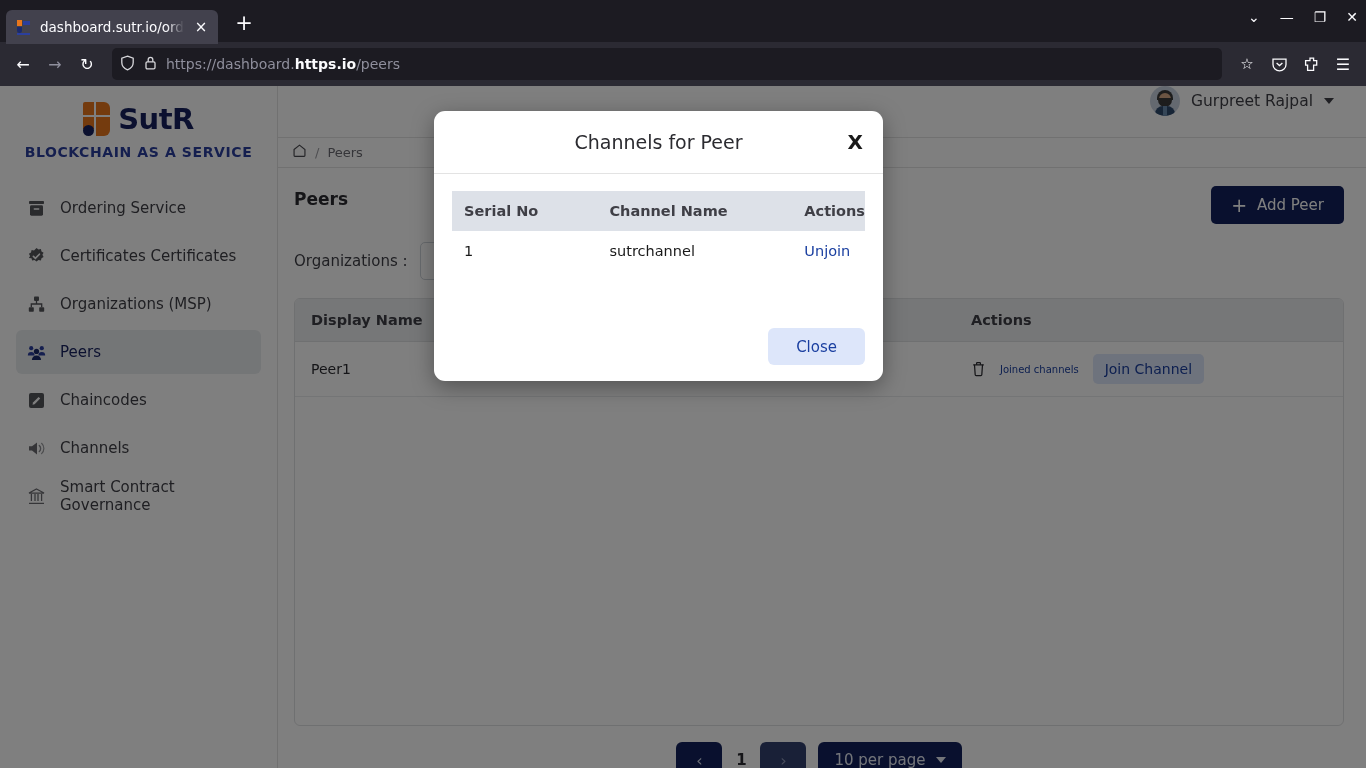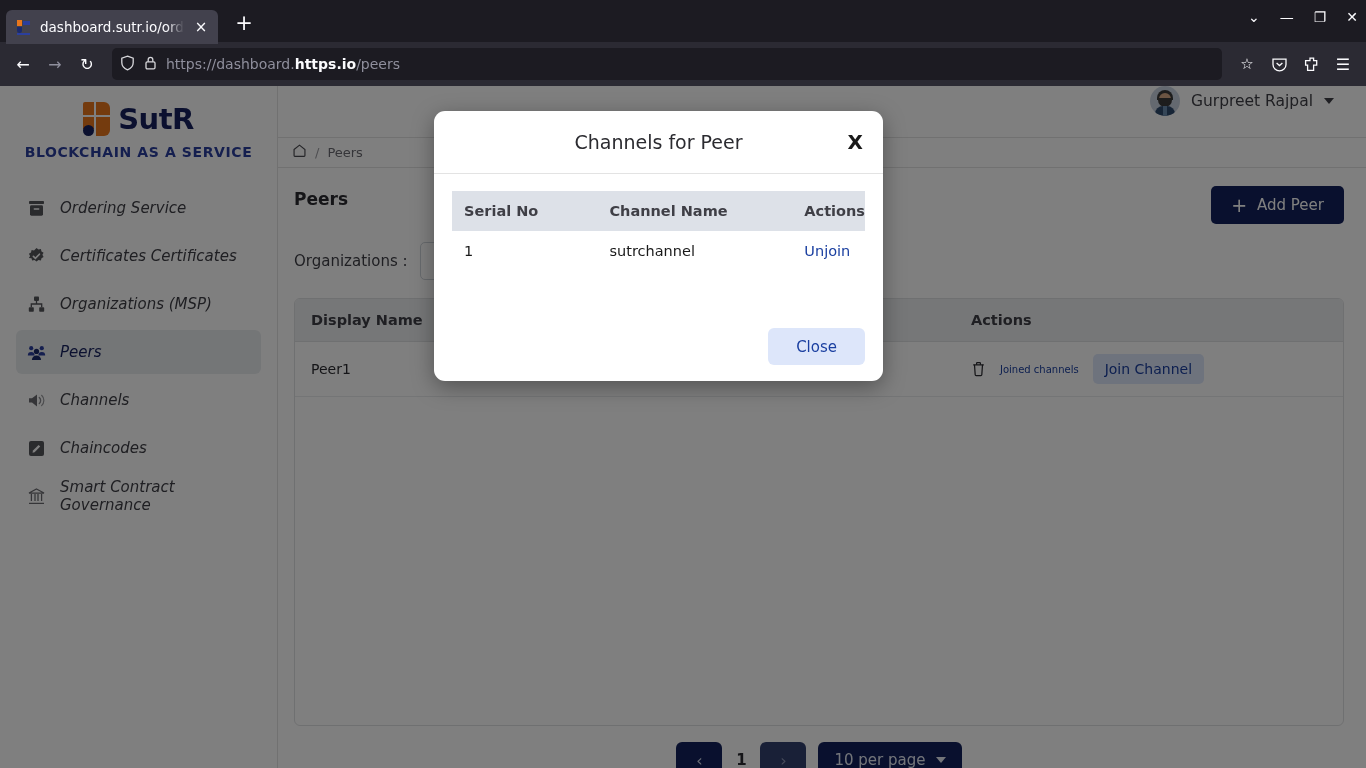--- a/index.html
+++ b/index.html
@@ -93,21 +93,21 @@
   .lm2 { left: 13px; top: 0; width: 14px; height: 13px; background: #e8761c; border-radius: 0 6px 0 0; }
   .lm3 { left: 0; top: 15px; width: 11px; height: 12px; background: #e8761c; }
   .lm4 { left: 13px; top: 15px; width: 14px; height: 19px; background: #e8761c; border-radius: 0 0 6px 0; }
   .lm5 { left: 0; top: 23px; width: 11px; height: 11px; background: #16215e; border-radius: 50%; }
   .logo-text { font-size: 29px; font-weight: 700; color: #16215e; letter-spacing: -0.5px; line-height: 1; }
   .logo-sub {
     font-size: 14px; font-weight: 700; color: #2b3f9e;
     letter-spacing: 0.6px; margin-top: 4px;
   }
 
-  .nav { margin-top: 18px; padding: 0 16px; font-style: italic; }
+  .nav { margin-top: 18px; padding: 0 16px; }
   .nav-item {
     display: flex; align-items: center; gap: 14px;
     height: 44px; padding: 0 10px; border-radius: 6px;
     margin-bottom: 4px; cursor: pointer;
   }
   .nav-item.active { background: #e9ecef; }
   .nav-label { font-size: 15px; color: #3f3f46; }
   .nav-item.active .nav-label { color: #16215e; font-weight: 400; }
   .nav-ico { width: 20px; height: 20px; flex: 0 0 20px; display:flex; align-items:center; justify-content:center; }
   .nav-ico svg { display: block; }
@@ -363,36 +363,36 @@
                 <circle cx="9.5" cy="8.4" r="2.6" fill="#1b2a6b"></circle>
                 <path d="M4.9 17 a4.6 4.6 0 0 1 9.2 0 Z" fill="#1b2a6b"></path>
               </svg>
           </span>
           <span class="nav-label">Peers</span>
         </div>
 
         <div class="nav-item">
           <span class="nav-ico">
             <svg width="19" height="19" viewBox="0 0 19 19">
+                <rect x="2" y="2" width="15" height="15" rx="2" fill="#55565b"></rect>
+                <path d="M6 11.6 L11.6 6 l1.6 1.6 L7.6 13.2 l-2.1 .5 Z" fill="#fff"></path>
+              </svg>
+          </span>
+          <span class="nav-label">Chaincodes</span>
+        </div>
+
+        <div class="nav-item">
+          <span class="nav-ico">
+            <svg width="19" height="19" viewBox="0 0 19 19">
                 <path d="M2 7.3 h3 L10 3.4 v12 L5 11.6 H2 Z" fill="#6a6b70"></path>
                 <path d="M12.3 6.4 a4.2 4.2 0 0 1 0 6.1" stroke="#8a8b90" stroke-width="1.4" fill="none" stroke-linecap="round"></path>
                 <path d="M14.6 4.3 a7 7 0 0 1 0 10.3" stroke="#9a9b9f" stroke-width="1.2" fill="none" stroke-linecap="round"></path>
               </svg>
           </span>
           <span class="nav-label">Channels</span>
-        </div>
-
-        <div class="nav-item">
-          <span class="nav-ico">
-            <svg width="19" height="19" viewBox="0 0 19 19">
-                <rect x="2" y="2" width="15" height="15" rx="2" fill="#55565b"></rect>
-                <path d="M6 11.6 L11.6 6 l1.6 1.6 L7.6 13.2 l-2.1 .5 Z" fill="#fff"></path>
-              </svg>
-          </span>
-          <span class="nav-label">Chaincodes</span>
         </div>
 
         <div class="nav-item">
           <span class="nav-ico">
             <svg width="19" height="19" viewBox="0 0 19 19" fill="none" stroke="#6a6b70" stroke-width="1.25">
                 <path d="M9.5 2 L17 6 H2 Z"></path>
                 <path d="M4.4 7 v7 M8 7 v7 M11 7 v7 M14.6 7 v7"></path>
                 <path d="M2 16.4 h15"></path>
               </svg>
           </span>

